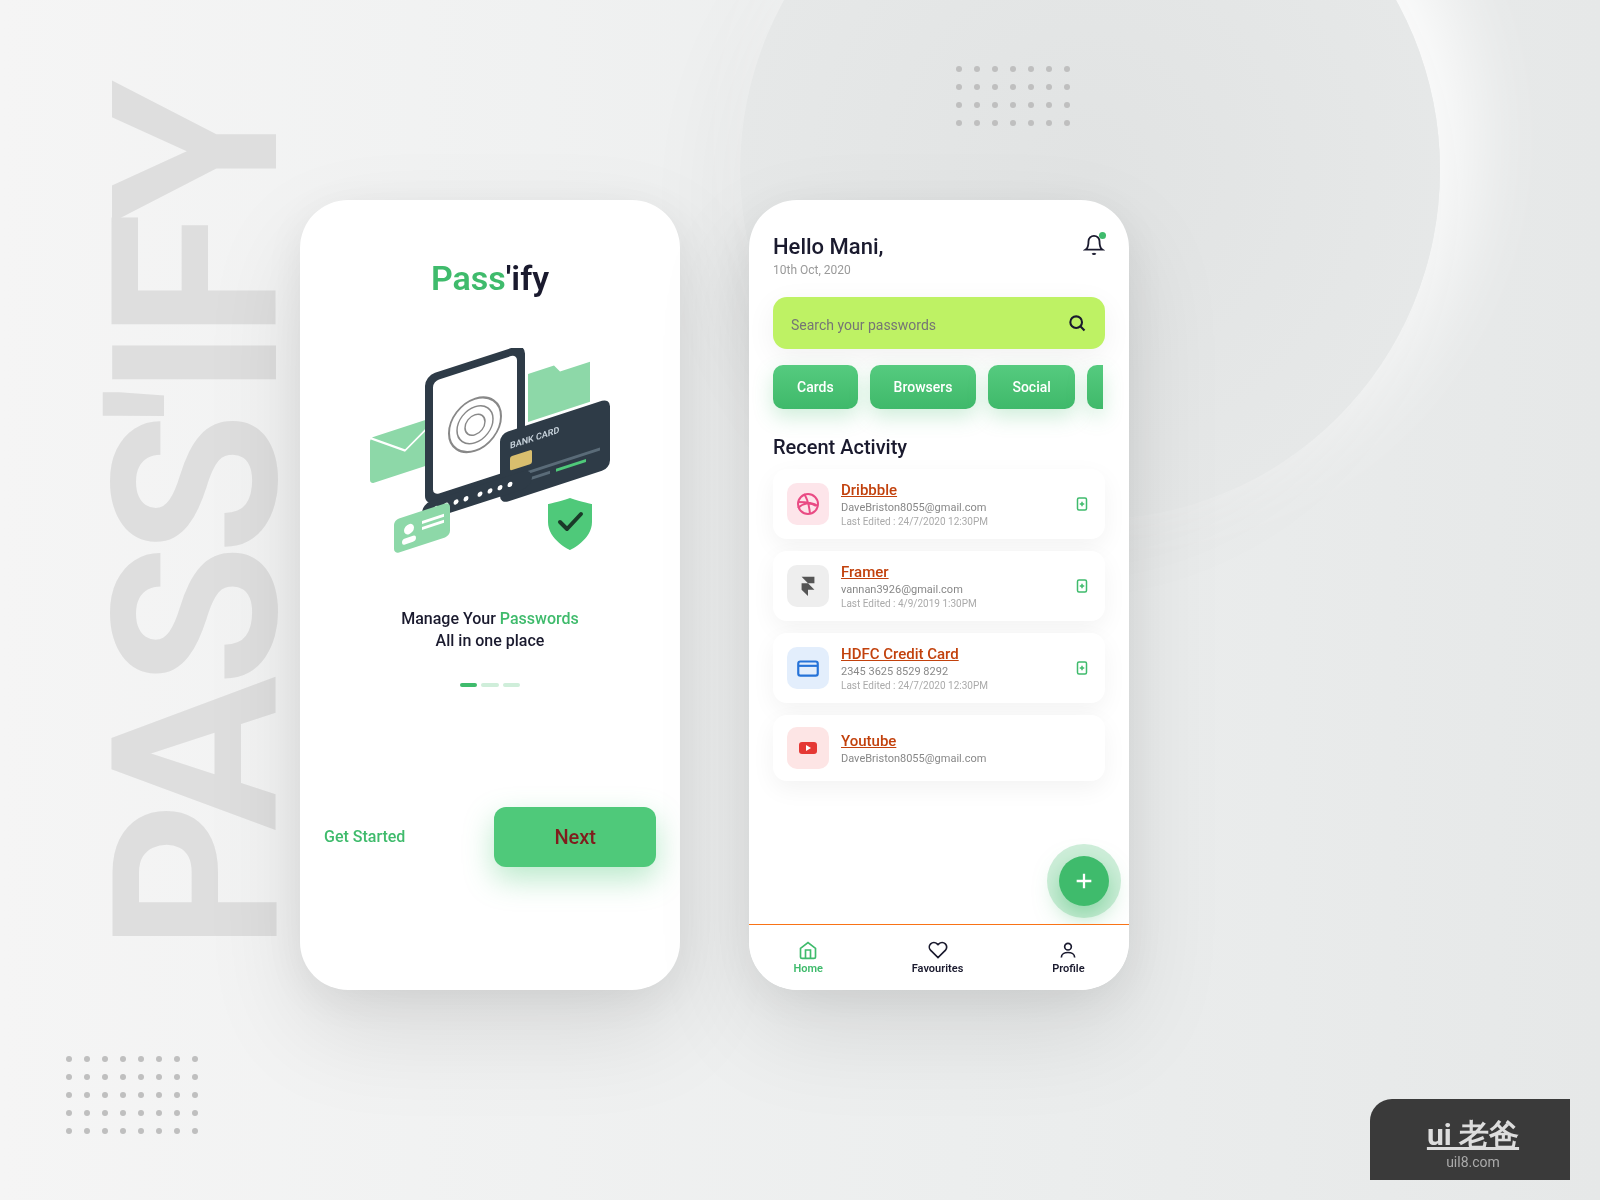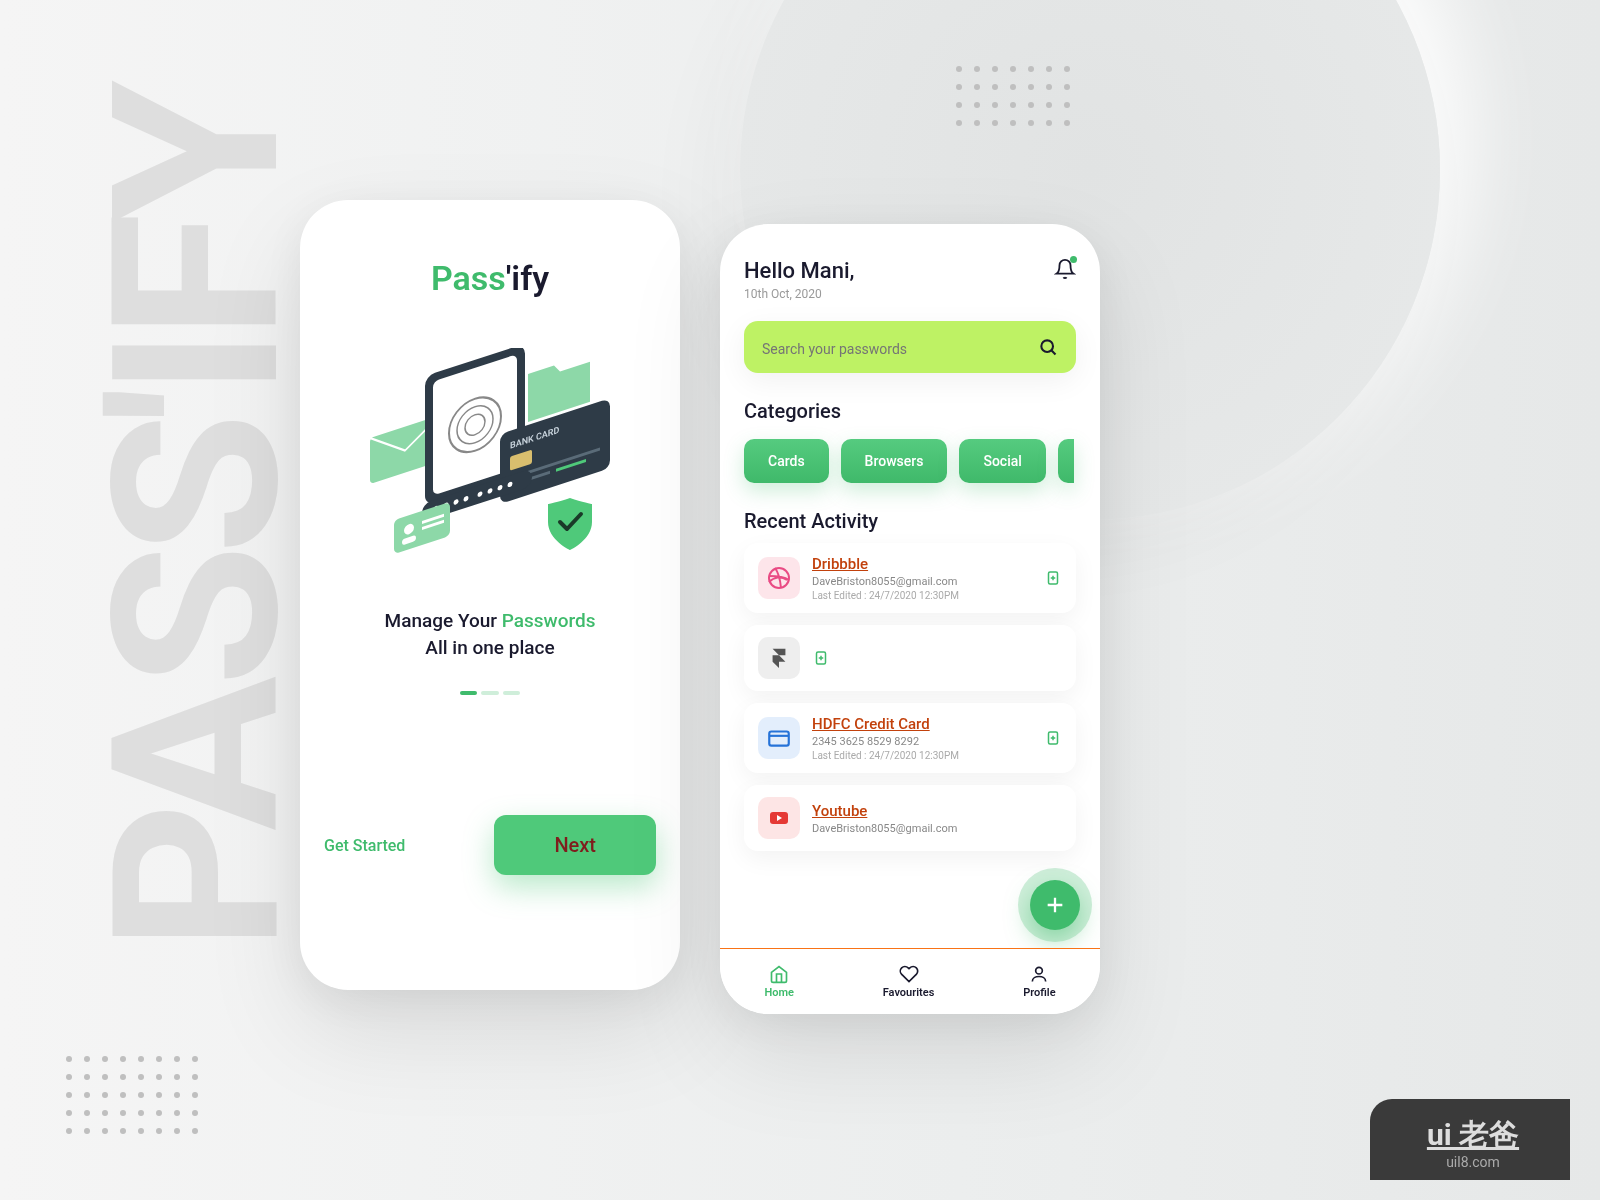--- a/index.html
+++ b/index.html
@@ -9,29 +9,29 @@
   .dots-tr { position: absolute; right: 510px; top: 60px; z-index: 0; }
   .dots-bl { position: absolute; left: 60px; bottom: 60px; z-index: 0; }
   .dots-r  { position: absolute; right: 506px; top: 340px; z-index: 0; }
   .dot { display:inline-block; width:6px; height:6px; border-radius:50%; background:#bfbfbf; margin:6px; }
   .dots-grid { display:flex; flex-wrap:wrap; }
   
   .big-circle { position: absolute; right: 160px; top: -180px; width: 700px; height: 700px; border-radius: 50%; background: radial-gradient(circle at center, #e1e3e3 0%, #e8eaea 100%); z-index: 0; box-shadow: -30px 30px 80px rgba(0,0,0,0.04), 30px -30px 80px rgba(255,255,255,0.9); }
   
   .phone { position: absolute; width: 380px; height: 790px; background: #fff; border-radius: 48px; box-shadow: 0 40px 100px rgba(0,0,0,0.10), 0 10px 40px rgba(0,0,0,0.06); z-index: 5; overflow: hidden; padding: 28px 24px; }
   .phone-left { left: 300px; top: 200px; }
-  .phone-right { left: 720px; top: 200px; margin-top: 24px; }
+  .phone-right { left: 749px; top: 200px; }
   
   .splash-logo { text-align: center; font-size: 34px; font-weight: 600; margin-top: 30px; }
   .splash-logo .accent { color: #3fbb6c; }
   .splash-logo .dark { color: #1a1a2e; }
   
   .illustration { margin: 50px auto 40px; width: 260px; height: 220px; position: relative; display:flex; align-items:center; justify-content:center; }
   
-  .tagline { text-align: center; font-size: 19px; color: #1a1a2e; line-height: 1.4; font-weight: 500; }
+  .tagline { text-align: center; font-size: 16px; color: #1a1a2e; line-height: 1.4; font-weight: 500; }
   .tagline .accent { color: #3fbb6c; }
   
   .prog { margin: 30px auto; width: 60px; height: 4px; display:flex; gap:4px; }
   .prog span { flex:1; background:#cfeeda; border-radius:2px; }
   .prog span.active { background:#3fbb6c; }
   
   .splash-row { display:flex; align-items:center; justify-content:space-between; margin-top: 120px; }
   .get-started { color:#3fbb6c; font-size:16px; font-weight:500; }
   .next-btn { background:#4fc97a; color:#7f1d1d; border:none; border-radius:12px; padding:18px 60px; font-size:20px; font-weight:500; box-shadow: 0 12px 30px rgba(79,201,122,0.4); }
   
@@ -263,21 +263,20 @@
   </div>
 
   <div class="search">
     <input placeholder="Search your passwords" style="">
     <svg width="20" height="20" viewBox="0 0 24 24" fill="none" stroke="#1a1a2e" stroke-width="2.5">
         <circle cx="11" cy="11" r="7"></circle>
         <line x1="21" y1="21" x2="16" y2="16"></line>
       </svg>
   </div>
 
-  <div class="section-title">Categories</div>
   <div class="chips">
     <div class="chip">Cards</div>
     <div class="chip">Browsers</div>
     <div class="chip">Social</div>
     <div class="chip partial"></div>
   </div>
 
   <div class="section-title">Recent Activity</div>
   <div class="activity">
 
@@ -299,20 +298,25 @@
           <line x1="9" y1="12" x2="15" y2="12"></line>
         </svg>
     </div>
 
     <div class="card">
       <div class="app-ic" style="background:#eeeeee;">
         <svg width="22" height="22" viewBox="0 0 24 24" fill="#555">
             <path d="M5 2h14v7H12L5 2zm0 7h7l7 7H5V9zm0 7h7v7L5 16z"></path>
           </svg>
       </div>
+      <div class="card-body">
+        <div class="card-title">Framer</div>
+        <div class="card-sub">vannan3926@gmail.com</div>
+        <div class="card-meta">Last Edited : 4/9/2019  1:30PM</div>
+      </div>
       <svg class="copy-ic" width="18" height="18" viewBox="0 0 24 24" fill="none" stroke="currentColor" stroke-width="2">
           <rect x="6" y="4" width="12" height="16" rx="2"></rect>
           <line x1="12" y1="9" x2="12" y2="15"></line>
           <line x1="9" y1="12" x2="15" y2="12"></line>
         </svg>
     </div>
 
     <div class="card">
       <div class="app-ic" style="background:#e3eefc;">
         <svg width="26" height="26" viewBox="0 0 24 24" fill="none" stroke="#2673d8" stroke-width="2">

